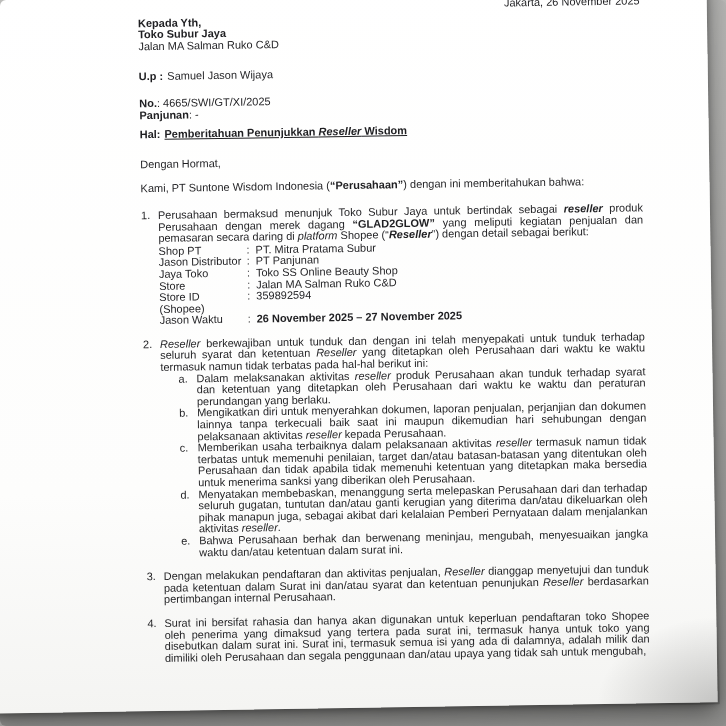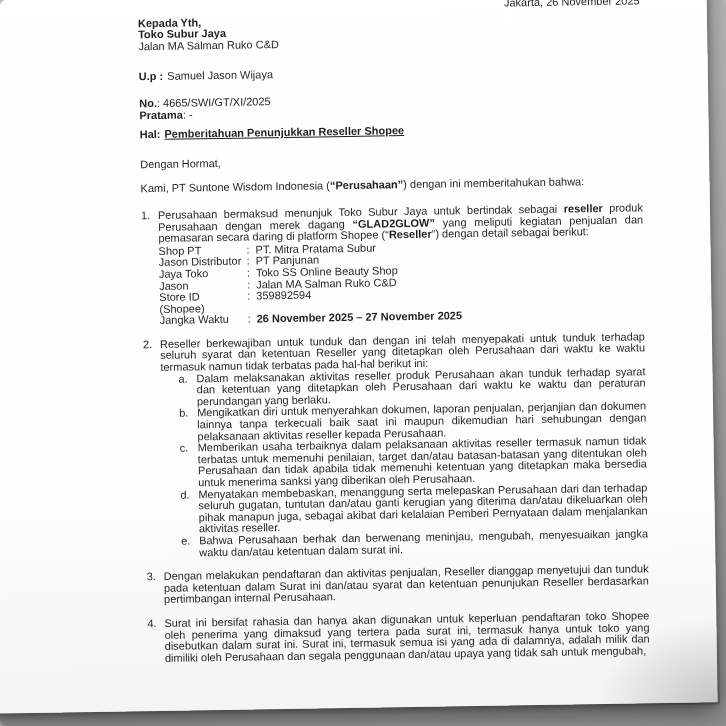--- a/index.html
+++ b/index.html
@@ -16,21 +16,21 @@
     box-shadow: 0 10px 24px rgba(0,0,0,0.45), 0 2px 6px rgba(0,0,0,0.3);
     padding: 22px 67px 0 161px;
     font-size: 11px; line-height: 11.6px; color:#1f1f22;
   }
   .corner-shade {
     position:absolute; right:-2px; bottom:-2px; width:140px; height:100px;
     background: radial-gradient(ellipse at 100% 100%, rgba(0,0,0,0.20), rgba(0,0,0,0) 62%);
     pointer-events:none;
   }
   .b { font-weight:700; }
-  .i { }
+  .i { font-style:italic; }
   .u { text-decoration:underline; }
   .right { text-align:right; }
   .just { text-align:justify; }
   .gap { margin-left:4px; }
 
   .recipient { margin-top:3px; }
   .attn      { margin-top:19px; }
   .refs      { margin-top:15px; }
   .subject   { margin-top:8px; }
   .greet     { margin-top:18px; }
@@ -64,26 +64,26 @@
 
     <div class="attn">
       <span class="b">U.p :</span><span class="gap">Samuel Jason Wijaya</span>
     </div>
 
     <div class="refs">
       <div>
         <span class="b">No.</span><span>: 4665/SWI/GT/XI/2025</span>
       </div>
       <div>
-        <span class="b">Pratama</span><span>: -</span>
+        <span class="b">Panjunan</span><span>: -</span>
       </div>
     </div>
 
     <div class="subject">
-      <span class="b">Hal:</span><span class="gap"><span class="b u">Pemberitahuan Penunjukkan </span><span class="b i u">Reseller</span><span class="b u"> Shopee</span></span>
+      <span class="b">Hal:</span><span class="gap"><span class="b u">Pemberitahuan Penunjukkan </span><span class="b i u">Reseller</span><span class="b u"> Wisdom</span></span>
     </div>
 
     <div class="greet">Dengan Hormat,</div>
 
     <div class="intro just"><span>Kami, PT Suntone Wisdom Indonesia (</span><span class="b">“Perusahaan”</span><span>) dengan ini memberitahukan bahwa:</span></div>
 
     <div class="list">
 
       <div class="item">
         <span class="num">1.</span>
@@ -98,31 +98,31 @@
             <span class="dlabel">Jason Distributor</span>
               <span class="dcolon">:</span>
               <span class="dvalue">PT Panjunan</span>
           </div>
           <div class="drow">
             <span class="dlabel">Jaya Toko</span>
               <span class="dcolon">:</span>
               <span class="dvalue">Toko SS Online Beauty Shop</span>
           </div>
           <div class="drow">
-            <span class="dlabel">Jason</span>
+            <span class="dlabel">Store</span>
               <span class="dcolon">:</span>
               <span class="dvalue">Jalan MA Salman Ruko C&amp;D</span>
           </div>
           <div class="drow">
             <span class="dlabel">Store ID (Shopee)</span>
               <span class="dcolon">:</span>
               <span class="dvalue">359892594</span>
           </div>
           <div class="drow">
-            <span class="dlabel">Jangka Waktu</span>
+            <span class="dlabel">Jason Waktu</span>
               <span class="dcolon">:</span>
               <span class="dvalue b">26 November 2025 – 27 November 2025</span>
           </div>
         </div>
       </div>
 
       <div class="item">
         <span class="num">2.</span>
         <div class="just"><span class="i">Reseller</span><span> berkewajiban untuk tunduk dan dengan ini telah menyepakati untuk tunduk terhadap seluruh syarat dan ketentuan </span><span class="i">Reseller</span><span> yang ditetapkan oleh Perusahaan dari waktu ke waktu termasuk namun tidak terbatas pada hal-hal berikut ini:</span></div>
         <div class="sublist">

